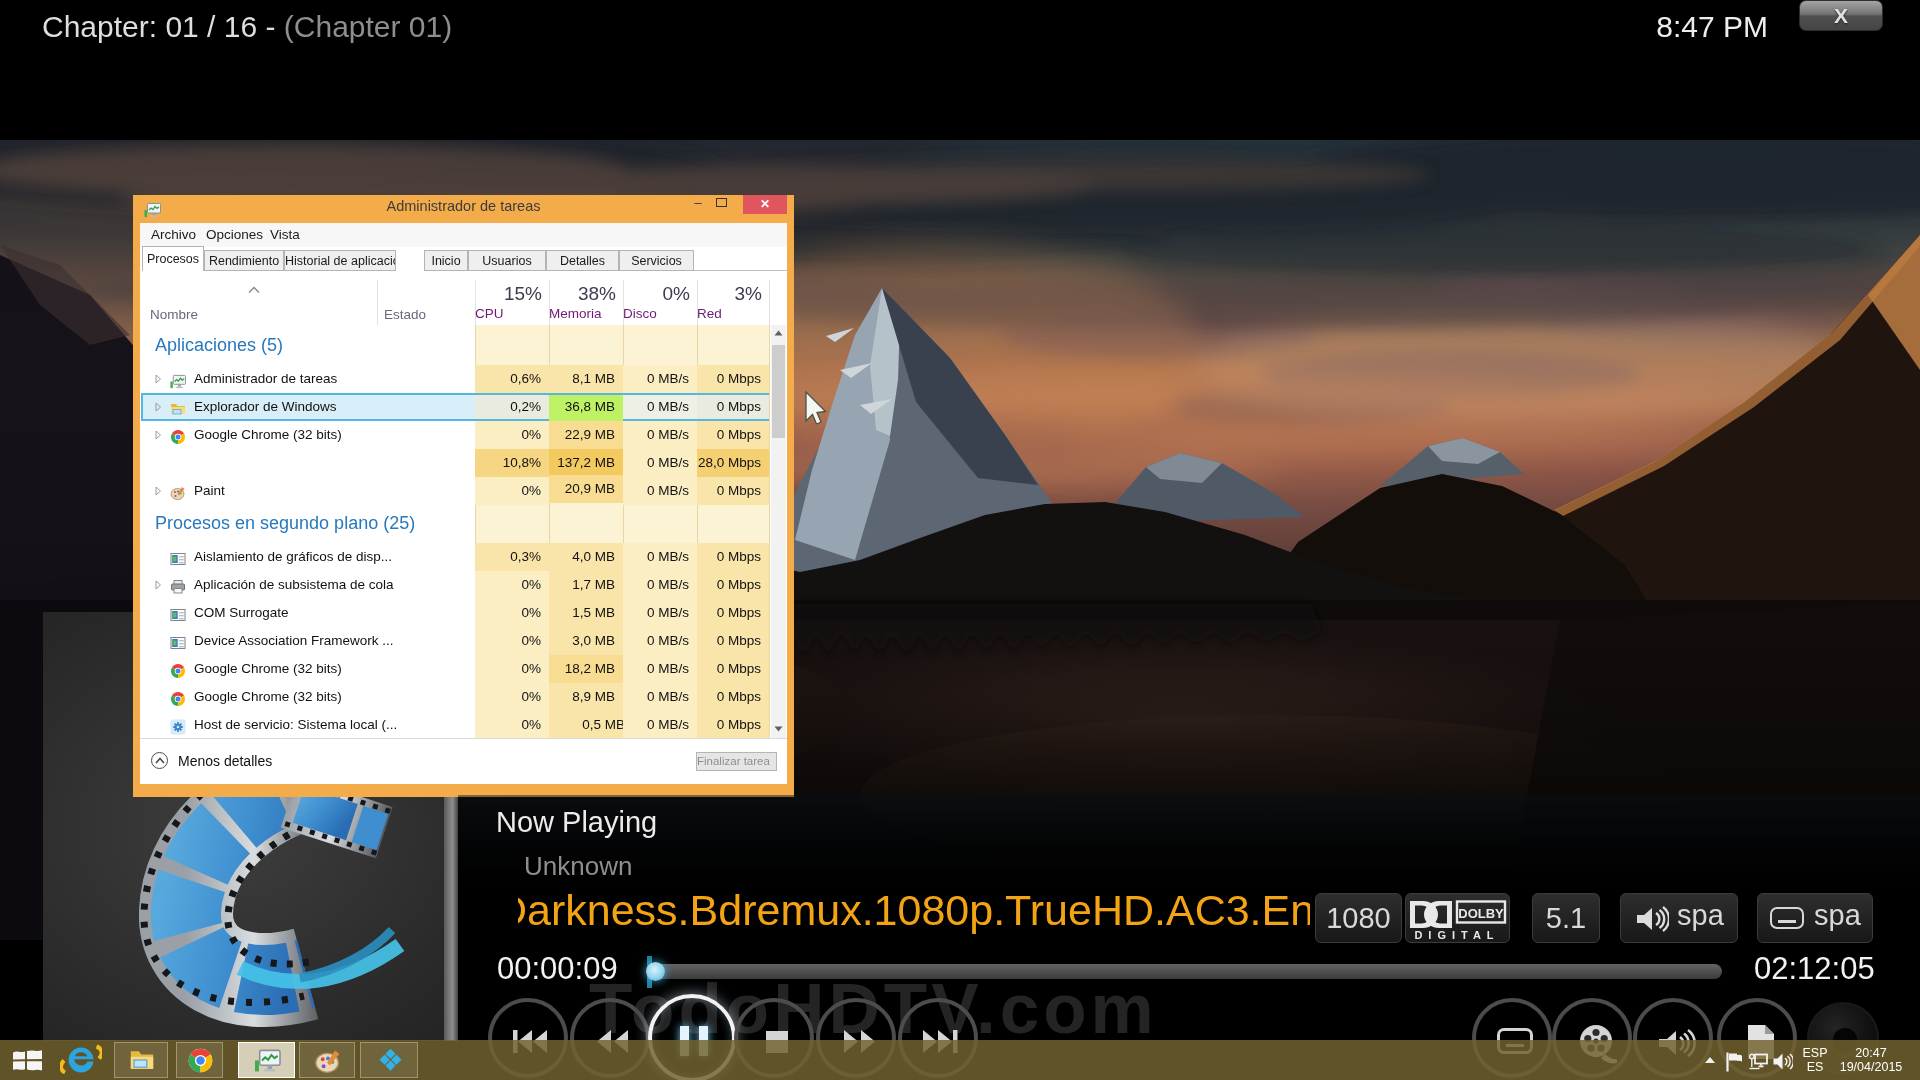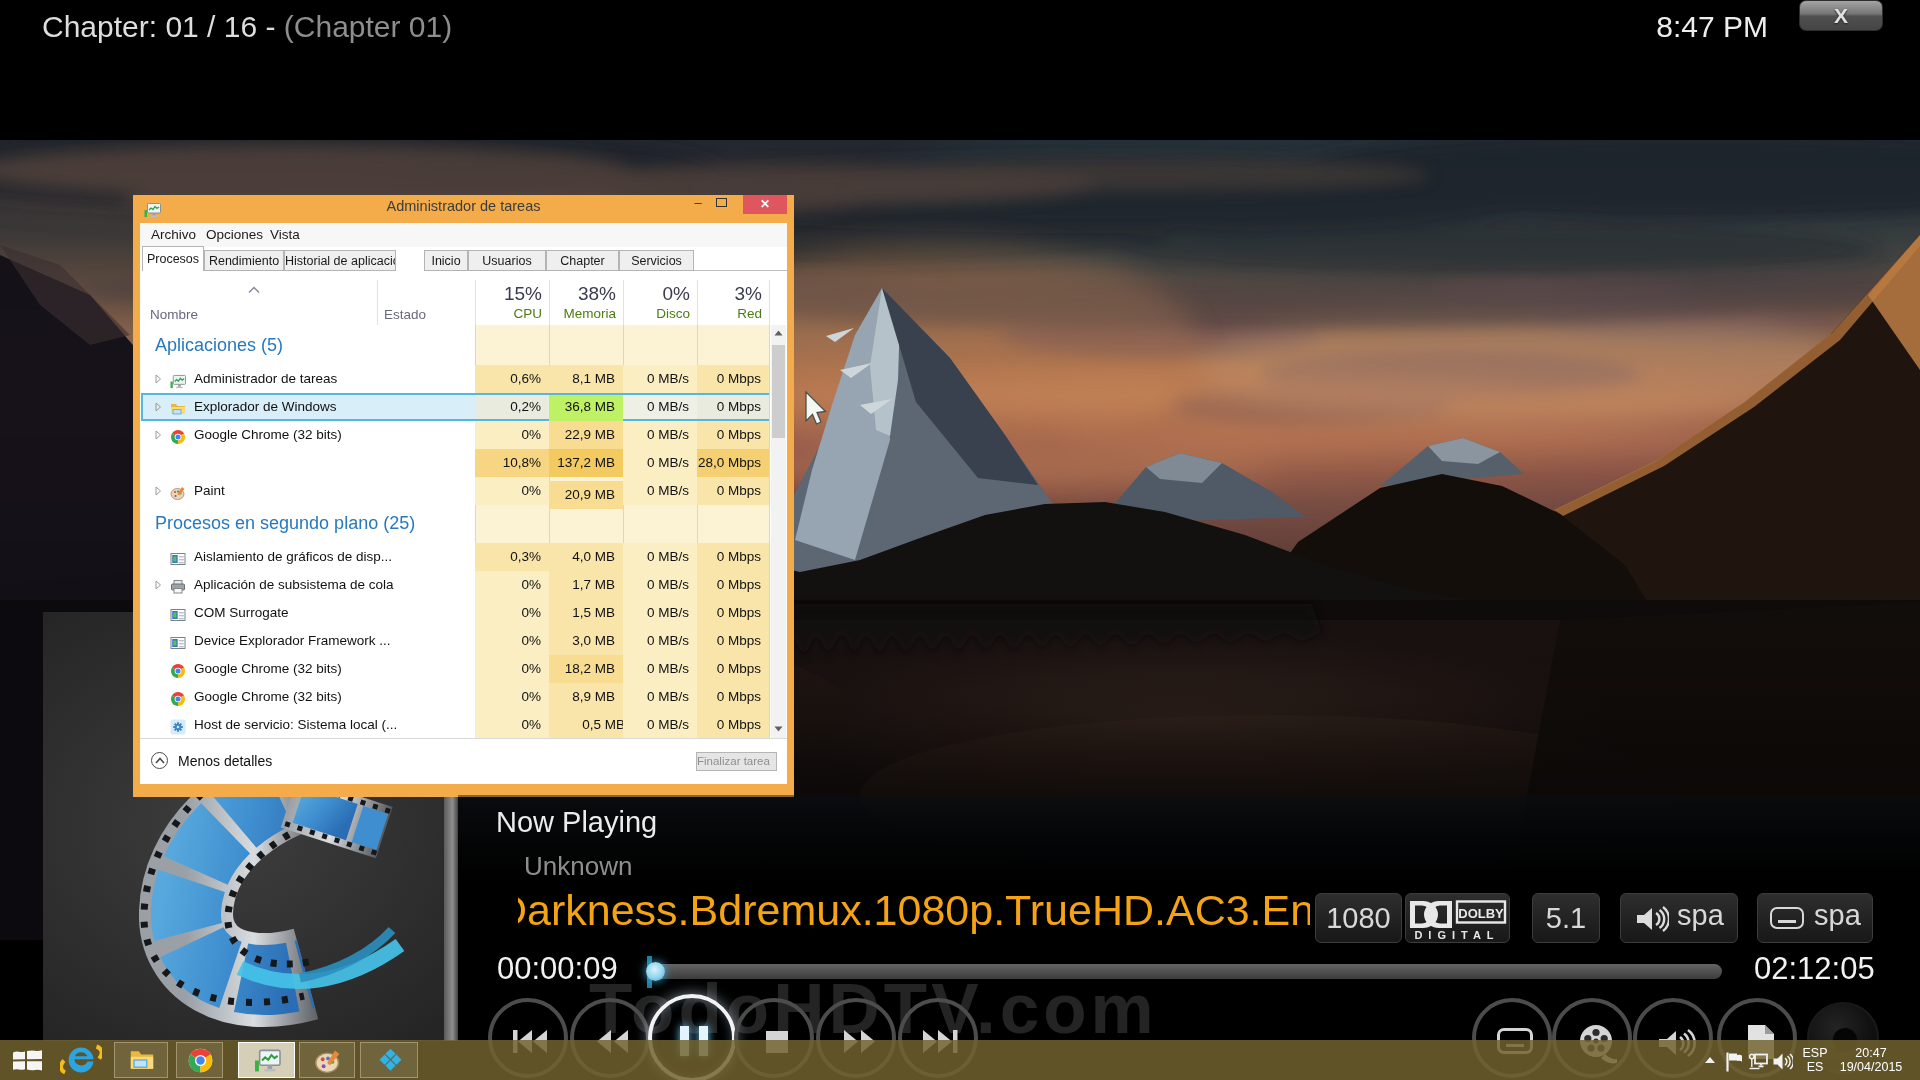--- a/index.html
+++ b/index.html
@@ -6,21 +6,21 @@
 html,body{width:1920px;height:1080px;background:#000;overflow:hidden}
 body{font-family:"Liberation Sans",sans-serif;position:relative}
 .a{position:absolute}
 
 #tm{position:absolute;left:133px;top:195px;width:661px;height:602px;background:#f4ab49}
 #tmc{position:absolute;left:7px;top:28px;width:647px;height:561px;background:#fff}
 .mi{display:inline-block;font-size:13.5px;color:#1a1a1a}
 .tab{position:absolute;top:27px;height:21px;background:#efefef;border:1px solid #b4b4b4;font-size:12.5px;color:#1a1a1a;text-align:center;line-height:20px;white-space:nowrap;overflow:hidden}
 .hsep{position:absolute;top:57px;height:45px;width:1px;background:#e2e2e2}
 .bigpct{position:absolute;top:60px;font-size:19px;color:#3c3c50;text-align:right}
-.colh{position:absolute;top:83px;font-size:13.5px;color:#4d7c0f;text-align:right}
+.colh{position:absolute;top:83px;font-size:13.5px;color:#701a75;}
 .vsep{position:absolute;top:102px;height:413px;width:1px;background:#e9d6a4}
 .crow{position:absolute;height:28px;font-size:13.5px;color:#111;line-height:28px}
 .cell{position:absolute;height:28px;text-align:right;padding-right:8px;font-size:13.5px;color:#111;line-height:28px}
 .exp{position:absolute;width:7px;height:9px;left:15px;top:10px}
 .sech{position:absolute;font-size:18px;color:#2779be;left:15px}
 .rname{position:absolute;left:54px;white-space:nowrap}
 .ricon{position:absolute;left:30px;top:6px;width:16px;height:16px}
 
 .badge{position:absolute;top:893px;height:50px;background:linear-gradient(#2e2e2e,#181818);border:1px solid #3c3c3c;border-radius:6px;color:#d8d8d8;font-size:30px;text-align:center}
 .btn{position:absolute;width:80px;height:80px;border-radius:50%;border:4px solid #4c4c4c}
@@ -238,21 +238,21 @@
   <div class="a" style="left:0;top:0;width:647px;height:24px;background:#f7f7f7"></div>
   <div class="a mi" style="left:11px;top:4px">Archivo</div>
   <div class="a mi" style="left:66px;top:4px">Opciones</div>
   <div class="a mi" style="left:130px;top:4px">Vista</div>
 
   <div class="tab" style="left:2px;top:23px;width:62px;height:25px;background:#fff;border-bottom:none !important;line-height:24px">Procesos</div>
   <div class="tab" style="left:64px;width:80px">Rendimiento</div>
   <div class="tab" style="left:144px;width:112px">Historial de aplicaciones</div>
   <div class="tab" style="left:284px;width:44px">Inicio</div>
   <div class="tab" style="left:328px;width:78px">Usuarios</div>
-  <div class="tab" style="left:406px;width:73px">Chapter</div>
+  <div class="tab" style="left:406px;width:73px">Detalles</div>
   <div class="tab" style="left:479px;width:75px">Servicios</div>
   <div class="a" style="left:554px;top:47px;width:93px;height:1px;background:#c0c0c0"></div>
 
   <div class="hsep" style="left:237px"></div>
   <div class="hsep" style="left:335px"></div>
   <div class="hsep" style="left:409px"></div>
   <div class="hsep" style="left:483px"></div>
   <div class="hsep" style="left:557px"></div>
   <div class="hsep" style="left:629px"></div>
   <div class="a" style="left:10px;top:84px;font-size:13.5px;color:#68687e">Nombre</div>
@@ -341,21 +341,21 @@
             <ellipse cx="7.5" cy="9" rx="6.5" ry="5.5" fill="#e8d8b8" stroke="#a88a58" stroke-width="0.8"></ellipse>
             <circle cx="5" cy="7" r="1.1" fill="#d84848"></circle>
             <circle cx="8" cy="6.5" r="1.1" fill="#4878d8"></circle>
             <circle cx="10.5" cy="8.5" r="1.1" fill="#48a848"></circle>
             <circle cx="5.5" cy="11" r="1.1" fill="#8848c8"></circle>
             <path d="M12,2 L14.5,4 L9,10.5 L7.5,9 Z" fill="#e8883a"></path>
           </svg></div>
         <div class="rname">Paint</div>
       </div>
   <div class="cell" style="left:335px;top:254px;width:74px;height:28px;line-height:28px;background:#fbeec3">0%</div>
-  <div class="cell" style="left:409px;top:258px;width:74px;height:28px;line-height:28px;background:#f7dc92">20,9 MB</div>
+  <div class="cell" style="left:409px;top:252px;width:74px;height:28px;line-height:28px;background:#f7dc92">20,9 MB</div>
   <div class="cell" style="left:483px;top:254px;width:74px;height:28px;line-height:28px;background:#fbeec3">0 MB/s</div>
   <div class="cell" style="left:557px;top:254px;width:72px;height:28px;line-height:28px;background:#f9e5a9">0 Mbps</div>
   <div class="crow" style="left:0;top:320px;width:629px">
         <div class="ricon"><svg viewBox="0 0 16 16">
             <rect x="1" y="2.5" width="14" height="11" fill="#fff" stroke="#7a828a"></rect>
             <rect x="2.2" y="4" width="5.5" height="8" fill="#3a78c0"></rect>
             <rect x="3.2" y="5.5" width="3.2" height="5" fill="#58c058"></rect>
             <rect x="8.8" y="5" width="5" height="1.4" fill="#b8c0c8"></rect>
             <rect x="8.8" y="8" width="5" height="1.4" fill="#b8c0c8"></rect>
             <rect x="8.8" y="11" width="5" height="1.4" fill="#b8c0c8"></rect>
@@ -398,21 +398,21 @@
   <div class="cell" style="left:557px;top:376px;width:72px;height:28px;line-height:28px;background:#f9e5a9">0 Mbps</div>
   <div class="crow" style="left:0;top:404px;width:629px">
         <div class="ricon"><svg viewBox="0 0 16 16">
             <rect x="1" y="2.5" width="14" height="11" fill="#fff" stroke="#7a828a"></rect>
             <rect x="2.2" y="4" width="5.5" height="8" fill="#3a78c0"></rect>
             <rect x="3.2" y="5.5" width="3.2" height="5" fill="#58c058"></rect>
             <rect x="8.8" y="5" width="5" height="1.4" fill="#b8c0c8"></rect>
             <rect x="8.8" y="8" width="5" height="1.4" fill="#b8c0c8"></rect>
             <rect x="8.8" y="11" width="5" height="1.4" fill="#b8c0c8"></rect>
           </svg></div>
-        <div class="rname">Device Explorador Framework ...</div>
+        <div class="rname">Device Association Framework ...</div>
       </div>
   <div class="cell" style="left:335px;top:404px;width:74px;height:28px;line-height:28px;background:#fbeec3">0%</div>
   <div class="cell" style="left:409px;top:404px;width:74px;height:28px;line-height:28px;background:#f9e5a9">3,0 MB</div>
   <div class="cell" style="left:483px;top:404px;width:74px;height:28px;line-height:28px;background:#fbeec3">0 MB/s</div>
   <div class="cell" style="left:557px;top:404px;width:72px;height:28px;line-height:28px;background:#f9e5a9">0 Mbps</div>
   <div class="crow" style="left:0;top:432px;width:629px">
         <div class="ricon"><svg viewBox="0 0 16 16">
             <circle cx="8" cy="8" r="7" fill="#fff"></circle>
             <path d="M8,8 L1.94,4.5 A7,7 0 0 1 14.06,4.5 Z" fill="#ea4335"></path>
             <path d="M8,8 L1.94,4.5 A7,7 0 0 0 8,15 Z" fill="#34a853"></path>

